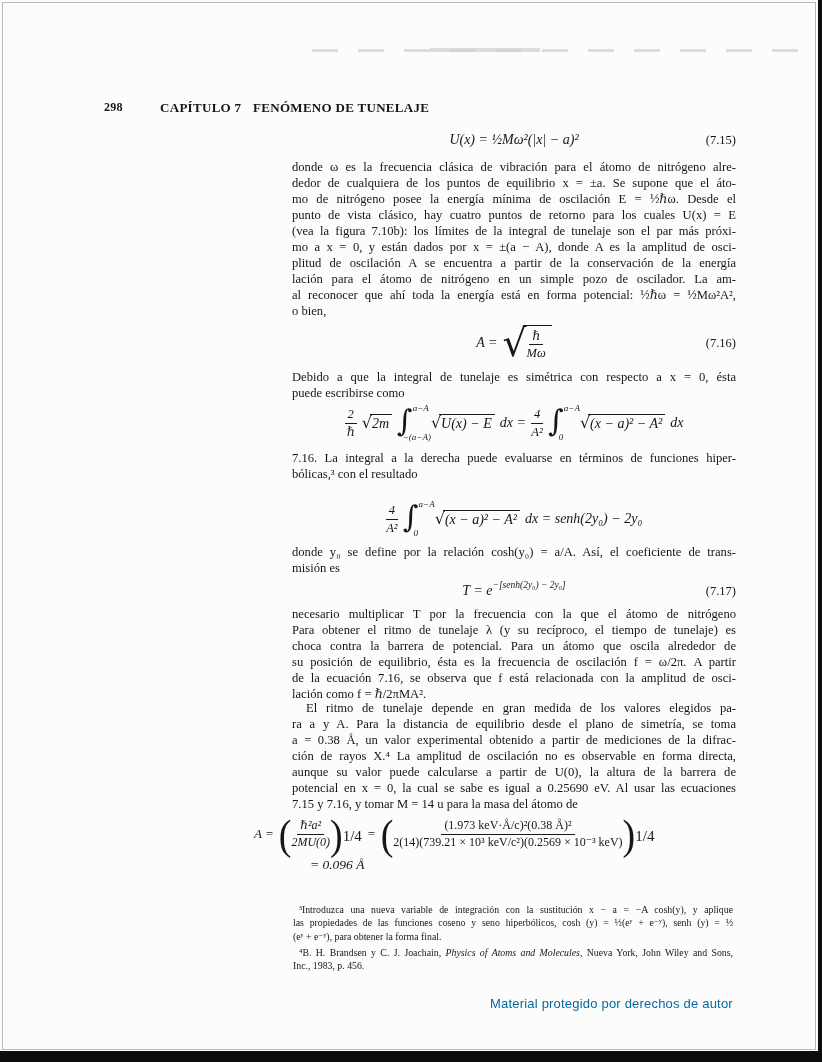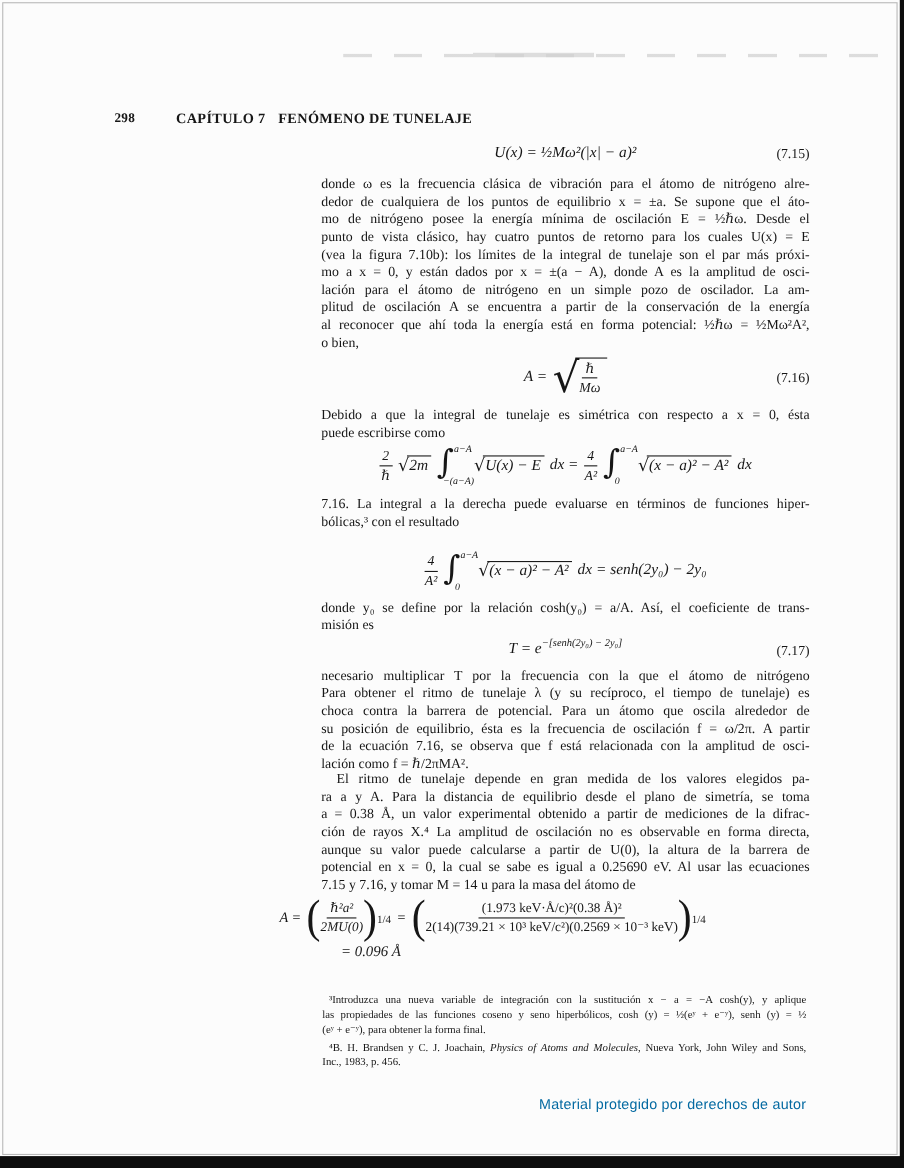--- a/index.html
+++ b/index.html
@@ -39,21 +39,21 @@
   .rb{border-top:1.3px solid #1a1a1a;padding:1px 3px 0 2px;}
   .sqrt.big .rs{font-size:38px;top:0;margin-right:-4px;line-height:.95;}
   .sqrt.big .rb{padding:2px 6px 0 4px;}
   .int{display:inline-flex;}
   .isign{font-family:"DejaVu Serif","DejaVu Sans",serif;font-style:normal;font-size:30px;line-height:34px;}
   .ilims{display:inline-flex;flex-direction:column;justify-content:space-between;height:38px;
          font-size:9px;line-height:1;font-style:italic;}
   .ilims .u{margin-left:0;}
   .ilims .l{margin-left:-10px;}
   .sup{font-size:9.5px;position:relative;top:-6px;font-style:italic;}
-  .pw{font-size:10px;position:relative;top:-16px;font-style:normal;margin-top:36px;}
+  .pw{font-size:15px;position:relative;top:-16px;font-style:normal;margin-top:36px;}
   .tparen{font-size:38px;font-weight:400;transform:scaleY(1.12);display:inline-block;
           line-height:1;font-style:normal;}
   .upright{font-style:normal;}
   #eqbig{left:254px;width:492px;justify-content:flex-start;font-size:13px;}
   #eqbig .frac{font-size:12px;}
   #eqres{position:absolute;left:310px;top:857px;font-size:13.5px;font-style:italic;}
 
   
   .fnote{position:absolute;left:293px;width:440px;font-size:9.8px;line-height:13.4px;}
   .fnote .tline{text-align-last:justify;}
@@ -81,22 +81,22 @@
     <span class="eqnum">(7.15)</span>
   </div>
 
   <div class="para" id="para1" style="top:159px;">
       <div class="tline">donde ω es la frecuencia clásica de vibración para el átomo de nitrógeno alre-</div>
       <div class="tline">dedor de cualquiera de los puntos de equilibrio x = ±a. Se supone que el áto-</div>
       <div class="tline">mo de nitrógeno posee la energía mínima de oscilación E = ½ℏω. Desde el</div>
       <div class="tline">punto de vista clásico, hay cuatro puntos de retorno para los cuales U(x) = E</div>
       <div class="tline">(vea la figura 7.10b): los límites de la integral de tunelaje son el par más próxi-</div>
       <div class="tline">mo a x = 0, y están dados por x = ±(a − A), donde A es la amplitud de osci-</div>
+      <div class="tline">plitud de oscilación A se encuentra a partir de la conservación de la energía</div>
       <div class="tline">lación para el átomo de nitrógeno en un simple pozo de oscilador. La am-</div>
-      <div class="tline">plitud de oscilación A se encuentra a partir de la conservación de la energía</div>
       <div class="tline">al reconocer que ahí toda la energía está en forma potencial: ½ℏω = ½Mω²A²,</div>
       <div class="tline lastline">o bien,</div>
     </div>
 
   <div class="eqrow" style="top:321px;height:44px;">
     <span class="m">A =</span>
     <span class="gap"></span>
     <span class="sqrt big">
       <span class="rs">√</span>
       <span class="rb">

